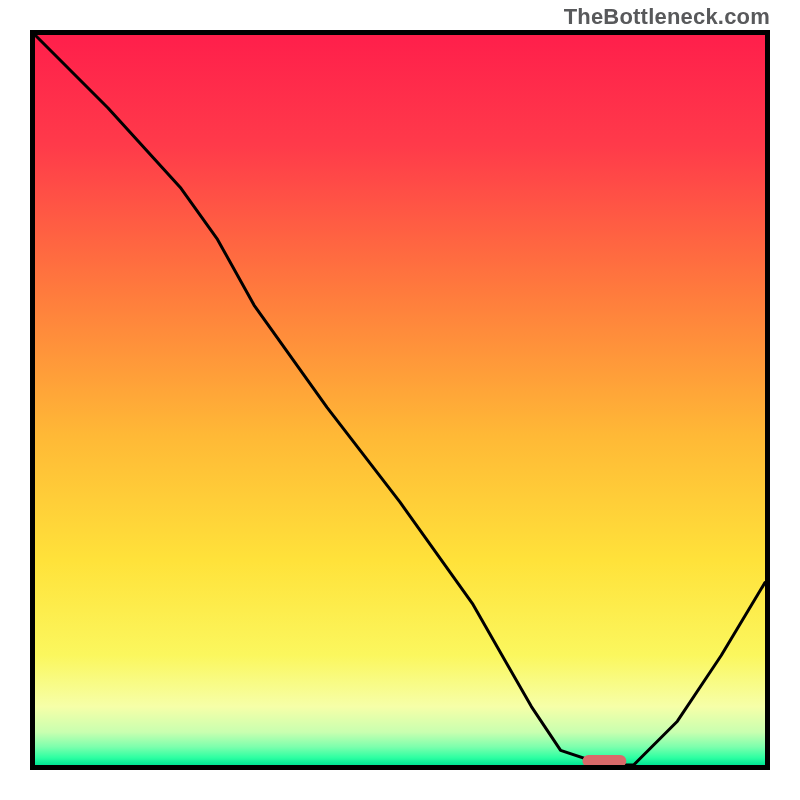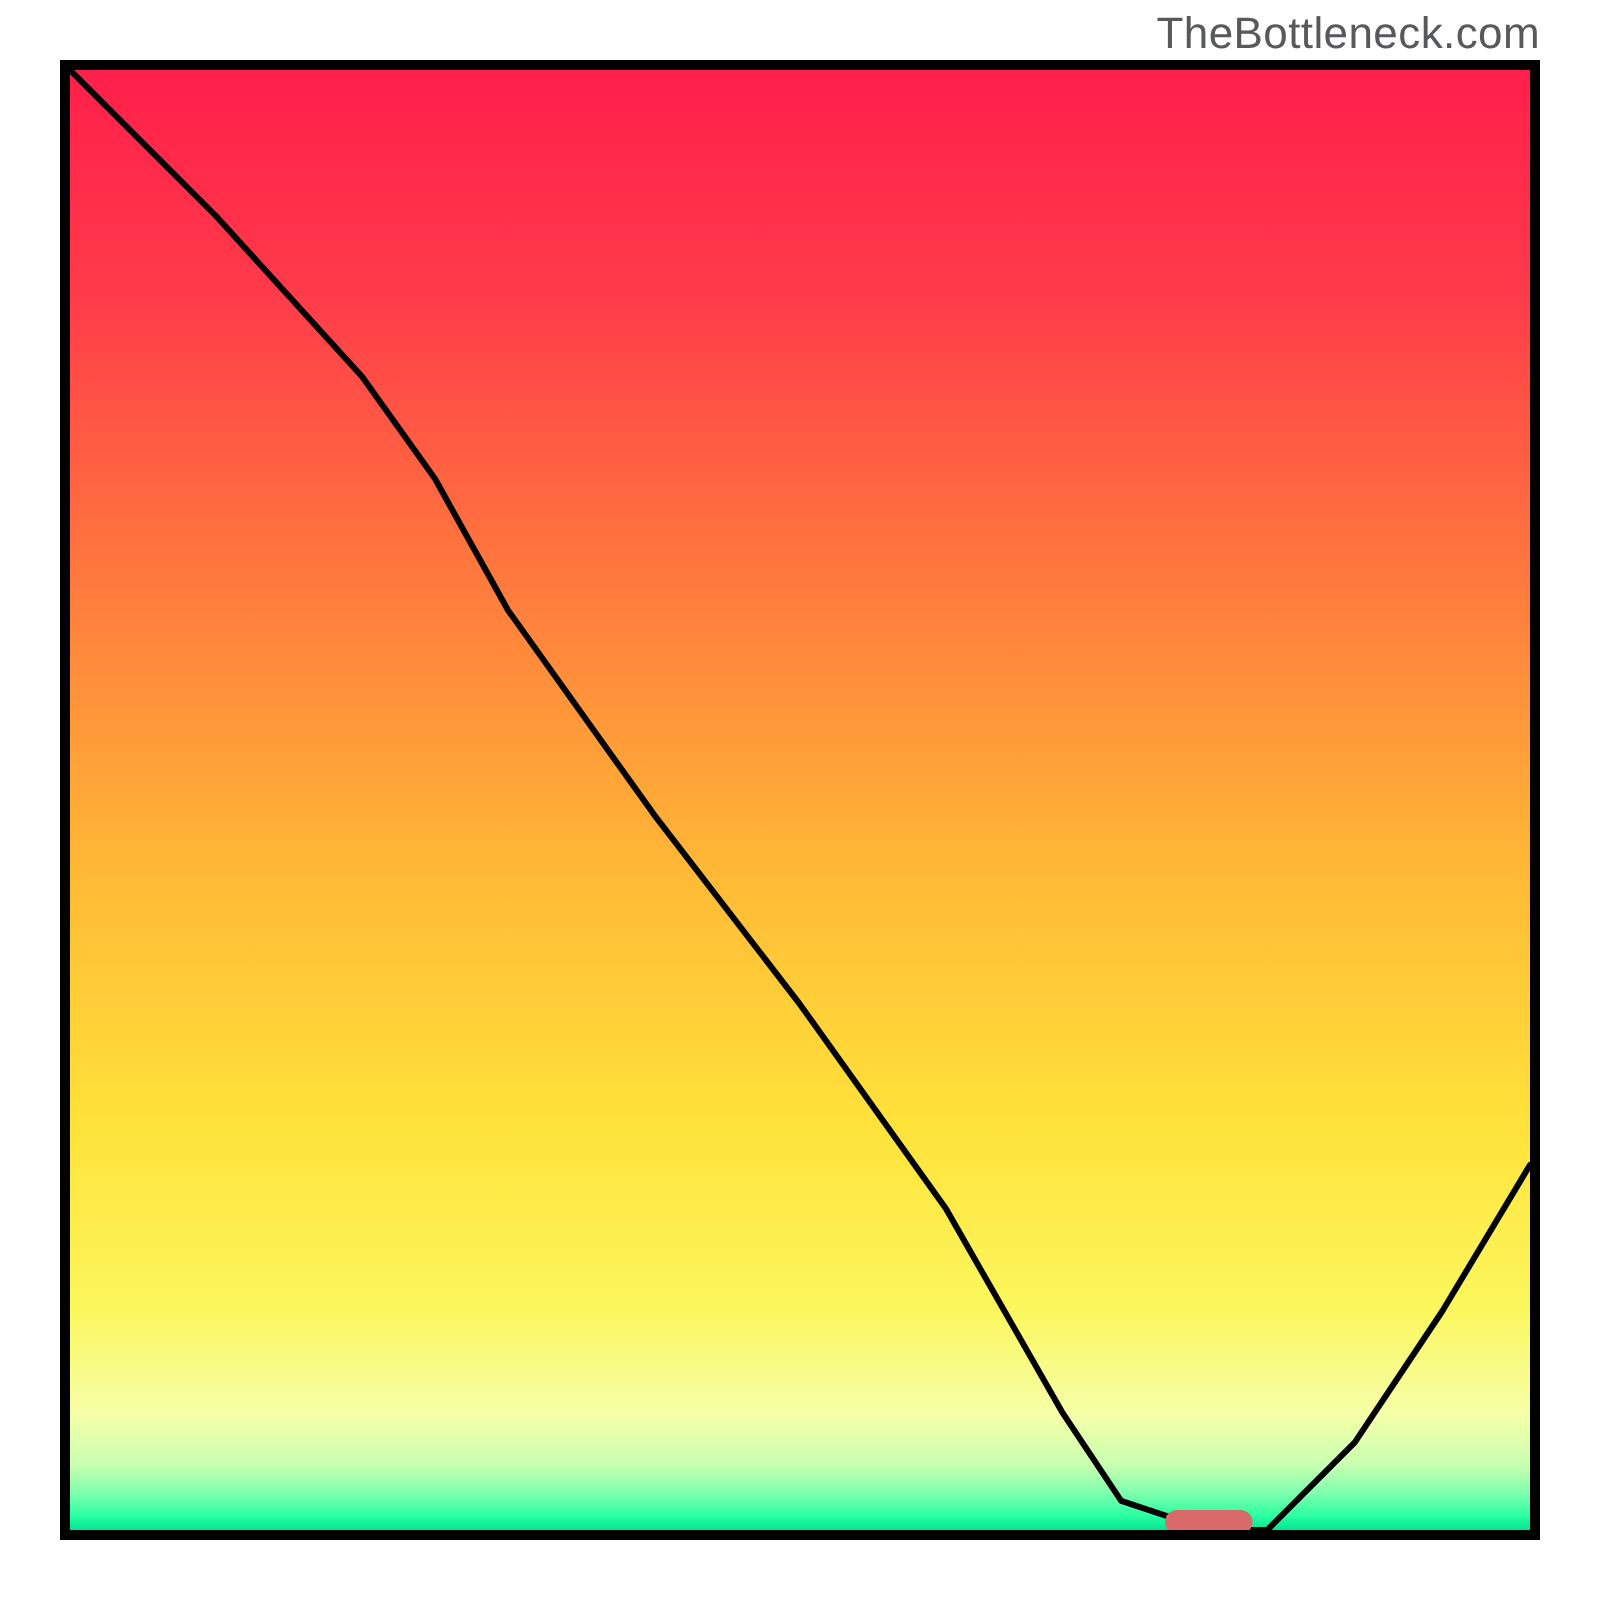--- a/index.html
+++ b/index.html
@@ -19,21 +19,21 @@
     height: 740px;
     border: 5px solid #000;
     box-sizing: border-box;
     overflow: hidden;
   }
   .watermark {
     position: absolute;
     top: 4px;
     right: 30px;
     font-size: 22px;
-    font-weight: 400;
+    font-weight: 700;
     color: #58595b;
     letter-spacing: 0.2px;
     z-index: 3;
     text-align: center;
   }
   svg {
     display: block;
     width: 100%;
     height: 100%;
   }

